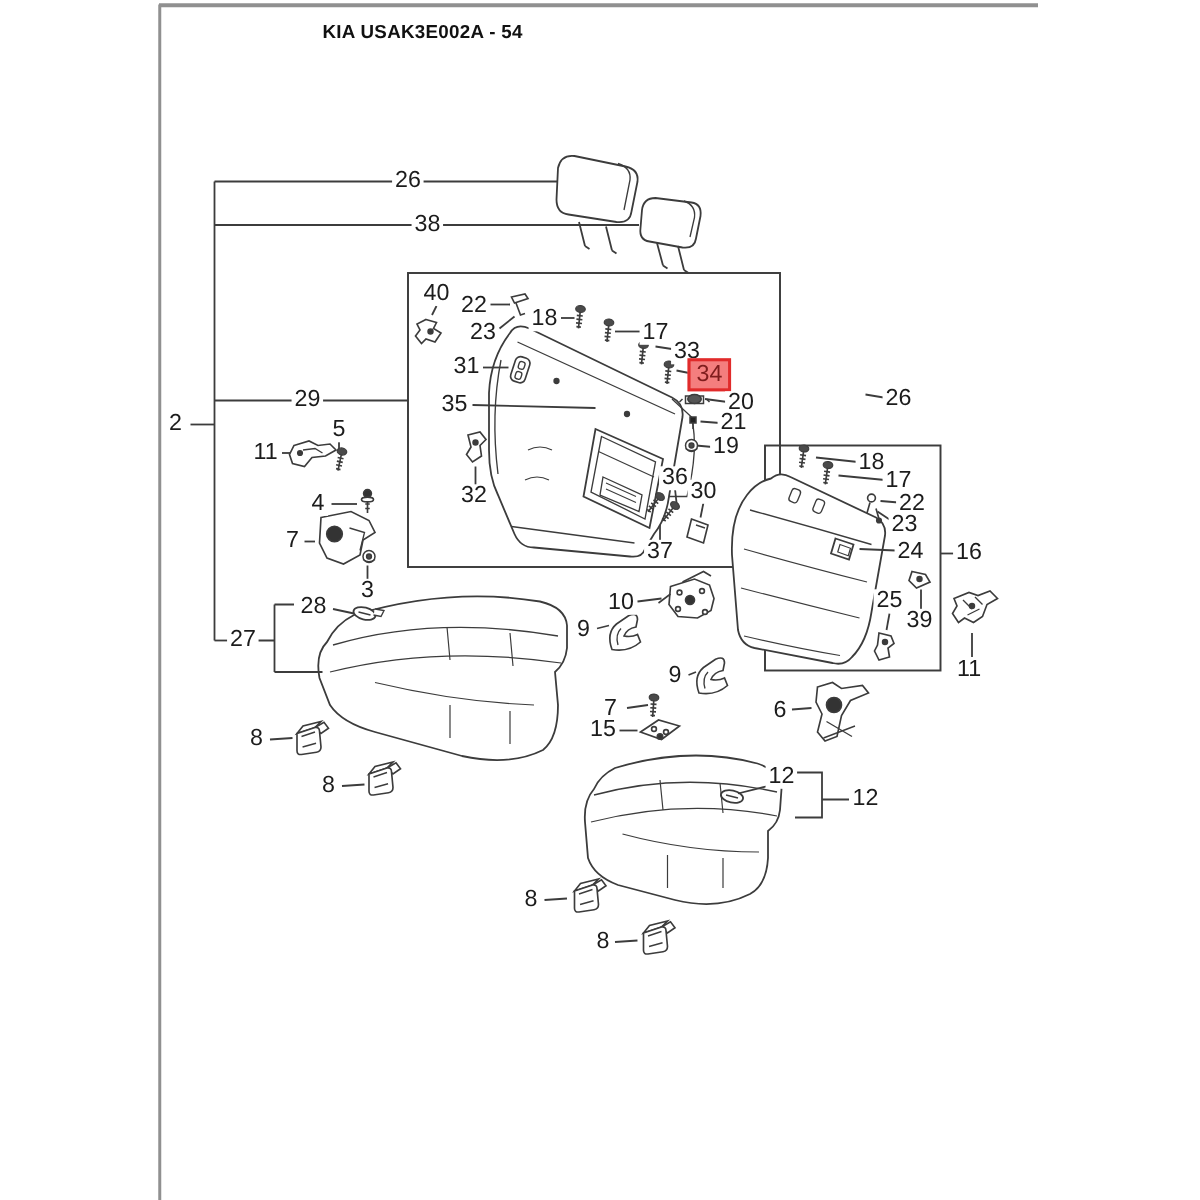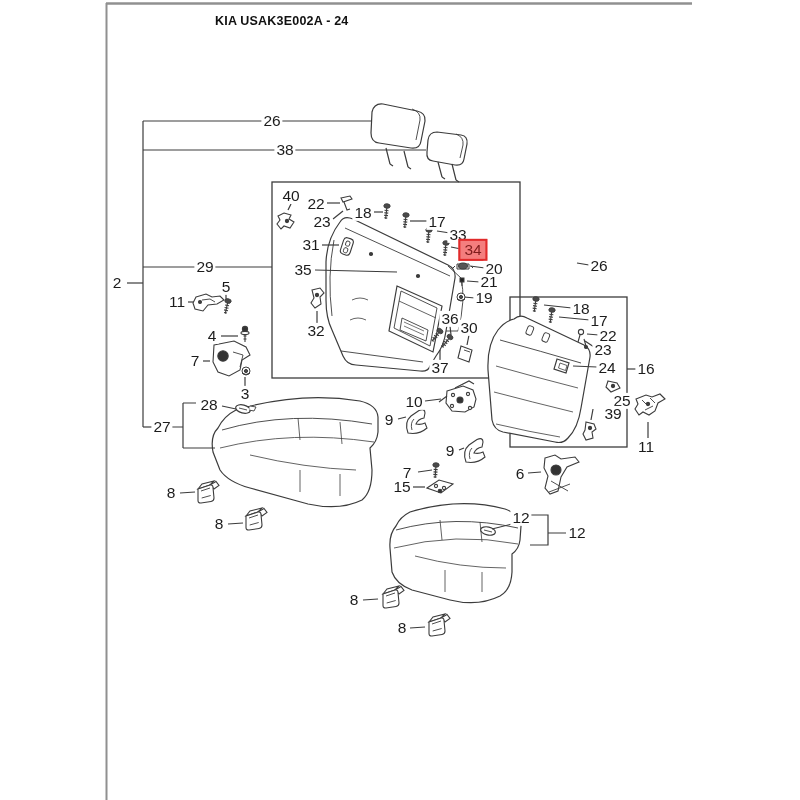--- a/index.html
+++ b/index.html
@@ -12,21 +12,21 @@
   .callout{position:absolute;transform:translate(-50%,-50%);font-size:15.5px;
            color:#1c1c1c;background:#fff;line-height:1.05;padding:0 2px;cursor:pointer;
            user-select:none;}
   .callout.hl{padding:1px 4px;font-weight:400;}
 </style>
 </head>
 <body>
 
 <div class="page">
 
-  <div class="title">KIA USAK3E002A - 24</div>
+  <div class="title">KIA USAK3E002A - 54</div>
 
   <svg width="800" height="800" viewBox="0 0 800 800">
     <defs>
       <g id="screw" stroke="#3c3c3c" stroke-width="1.1" fill="none">
         <ellipse cx="0" cy="0" rx="3.2" ry="2.3" fill="#4a4a4a" stroke-width="0.8"></ellipse>
         <path d="M0,2 L0,13"></path>
         <path d="M-2,4.5 h4 M-2,7 h4 M-2,9.5 h4 M-1.5,12 h3"></path>
       </g>
       <g id="nutflange" stroke="#3c3c3c" stroke-width="1" fill="#fff">
         <circle cx="0" cy="0" r="4"></circle>
@@ -316,21 +316,21 @@
       <div class="callout" style="left: 450px; top: 319px;">36</div>
       <div class="callout" style="left: 469px; top: 328px;">30</div>
       <div class="callout" style="left: 440px; top: 368px;">37</div>
       <div class="callout" style="left: 599px; top: 266px;">26</div>
       <div class="callout" style="left: 581px; top: 309px;">18</div>
       <div class="callout" style="left: 599px; top: 321px;">17</div>
       <div class="callout" style="left: 608px; top: 336px;">22</div>
       <div class="callout" style="left: 603px; top: 350px;">23</div>
       <div class="callout" style="left: 607px; top: 368px;">24</div>
       <div class="callout" style="left: 646px; top: 369px;">16</div>
-      <div class="callout" style="left: 593px; top: 401px; margin-left: 29px;">25</div>
+      <div class="callout" style="left: 593px; top: 401px;">25</div>
       <div class="callout" style="left: 613px; top: 414px;">39</div>
       <div class="callout" style="left: 646px; top: 447px;">11</div>
       <div class="callout" style="left: 520px; top: 474px;">6</div>
       <div class="callout" style="left: 414px; top: 402px;">10</div>
       <div class="callout" style="left: 389px; top: 420px;">9</div>
       <div class="callout" style="left: 450px; top: 451px;">9</div>
       <div class="callout" style="left: 407px; top: 473px;">7</div>
       <div class="callout" style="left: 402px; top: 487px;">15</div>
       <div class="callout" style="left: 521px; top: 518px;">12</div>
       <div class="callout" style="left: 577px; top: 533px;">12</div>

